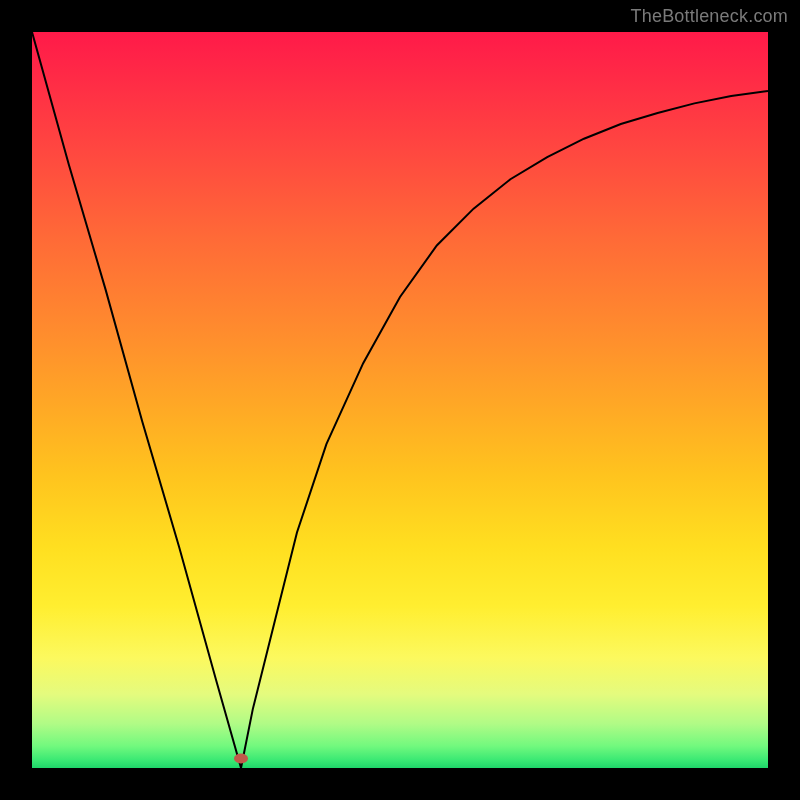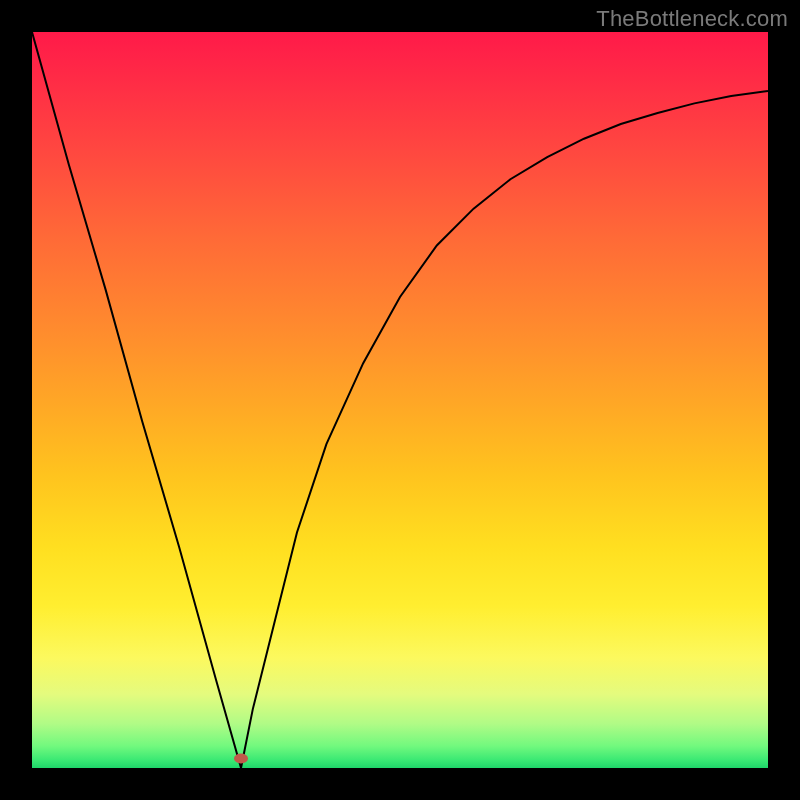--- a/index.html
+++ b/index.html
@@ -39,21 +39,21 @@
       #72f97e 97%,
       #38e873 99%,
       #1fd66a 100%
     );
   }
   .watermark {
     position: absolute;
     top: 6px;
     right: 12px;
     color: #7a7a7a;
-    font-size: 22px;
+    font-size: 18px;
     letter-spacing: 0.2px;
     font-weight: 400;
     margin-left: 40px;
   }
 </style>
 </head>
 <body>
 
 <div class="frame">
   <div class="watermark">TheBottleneck.com</div>

